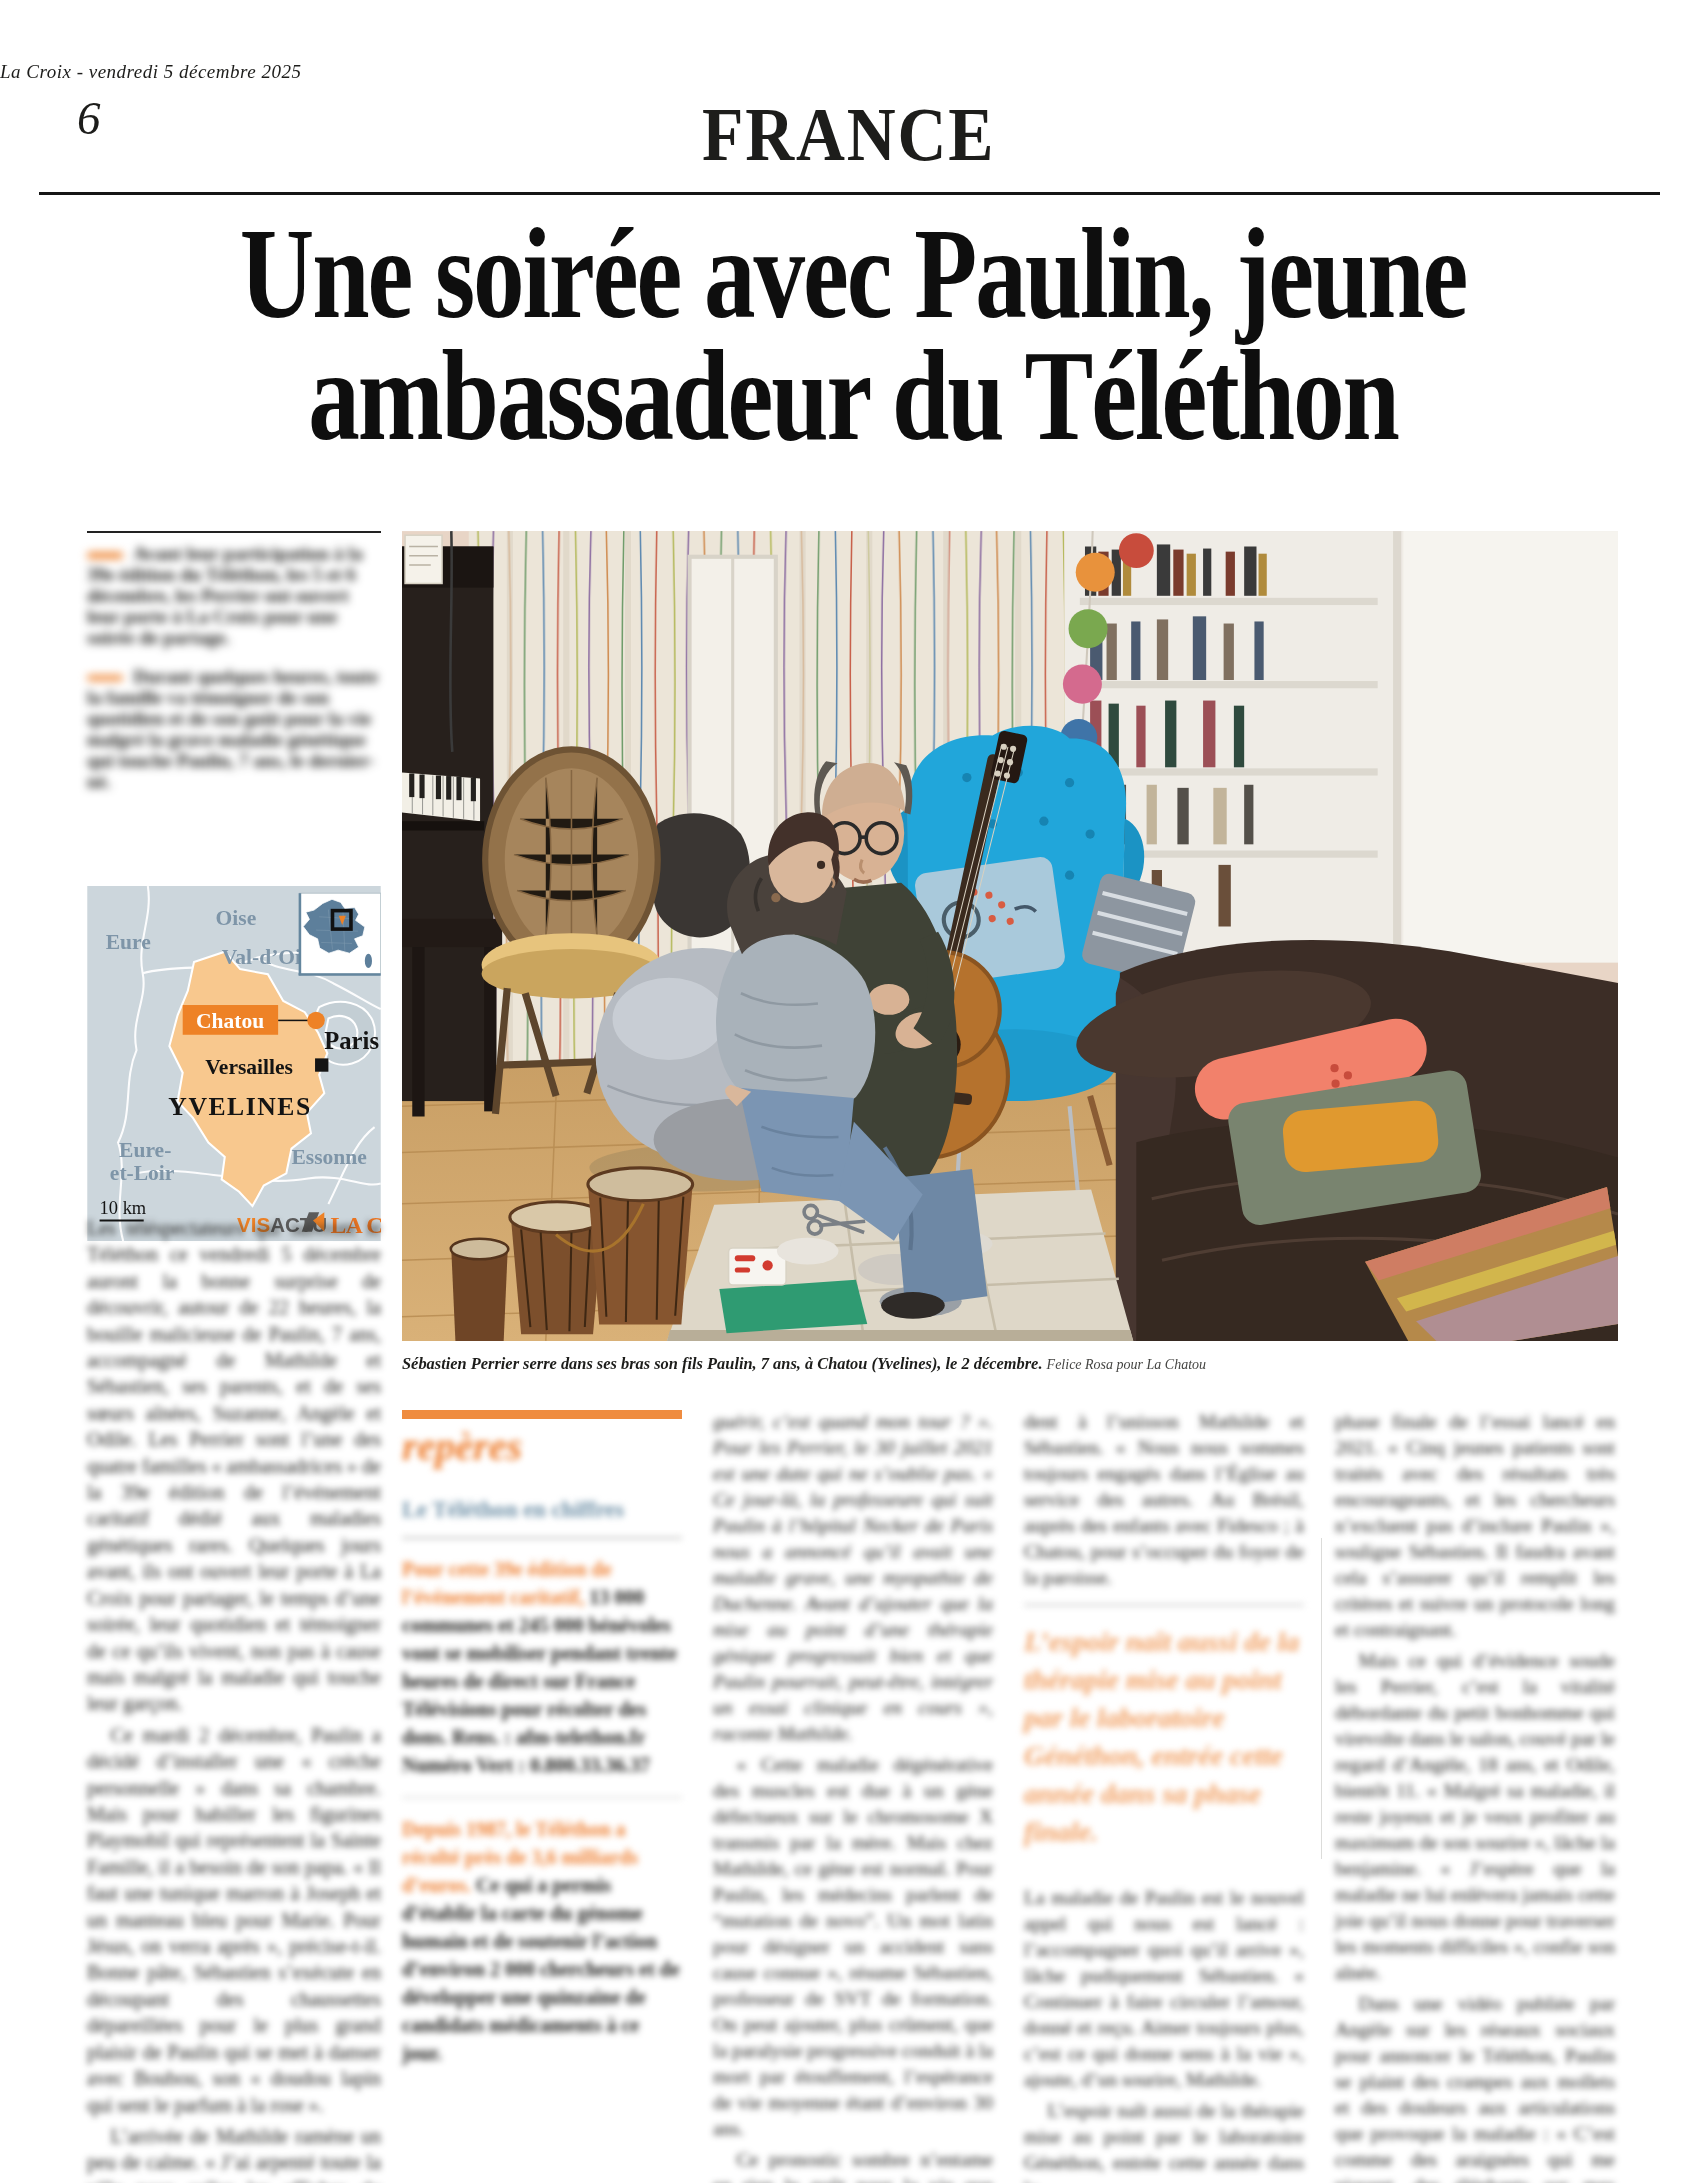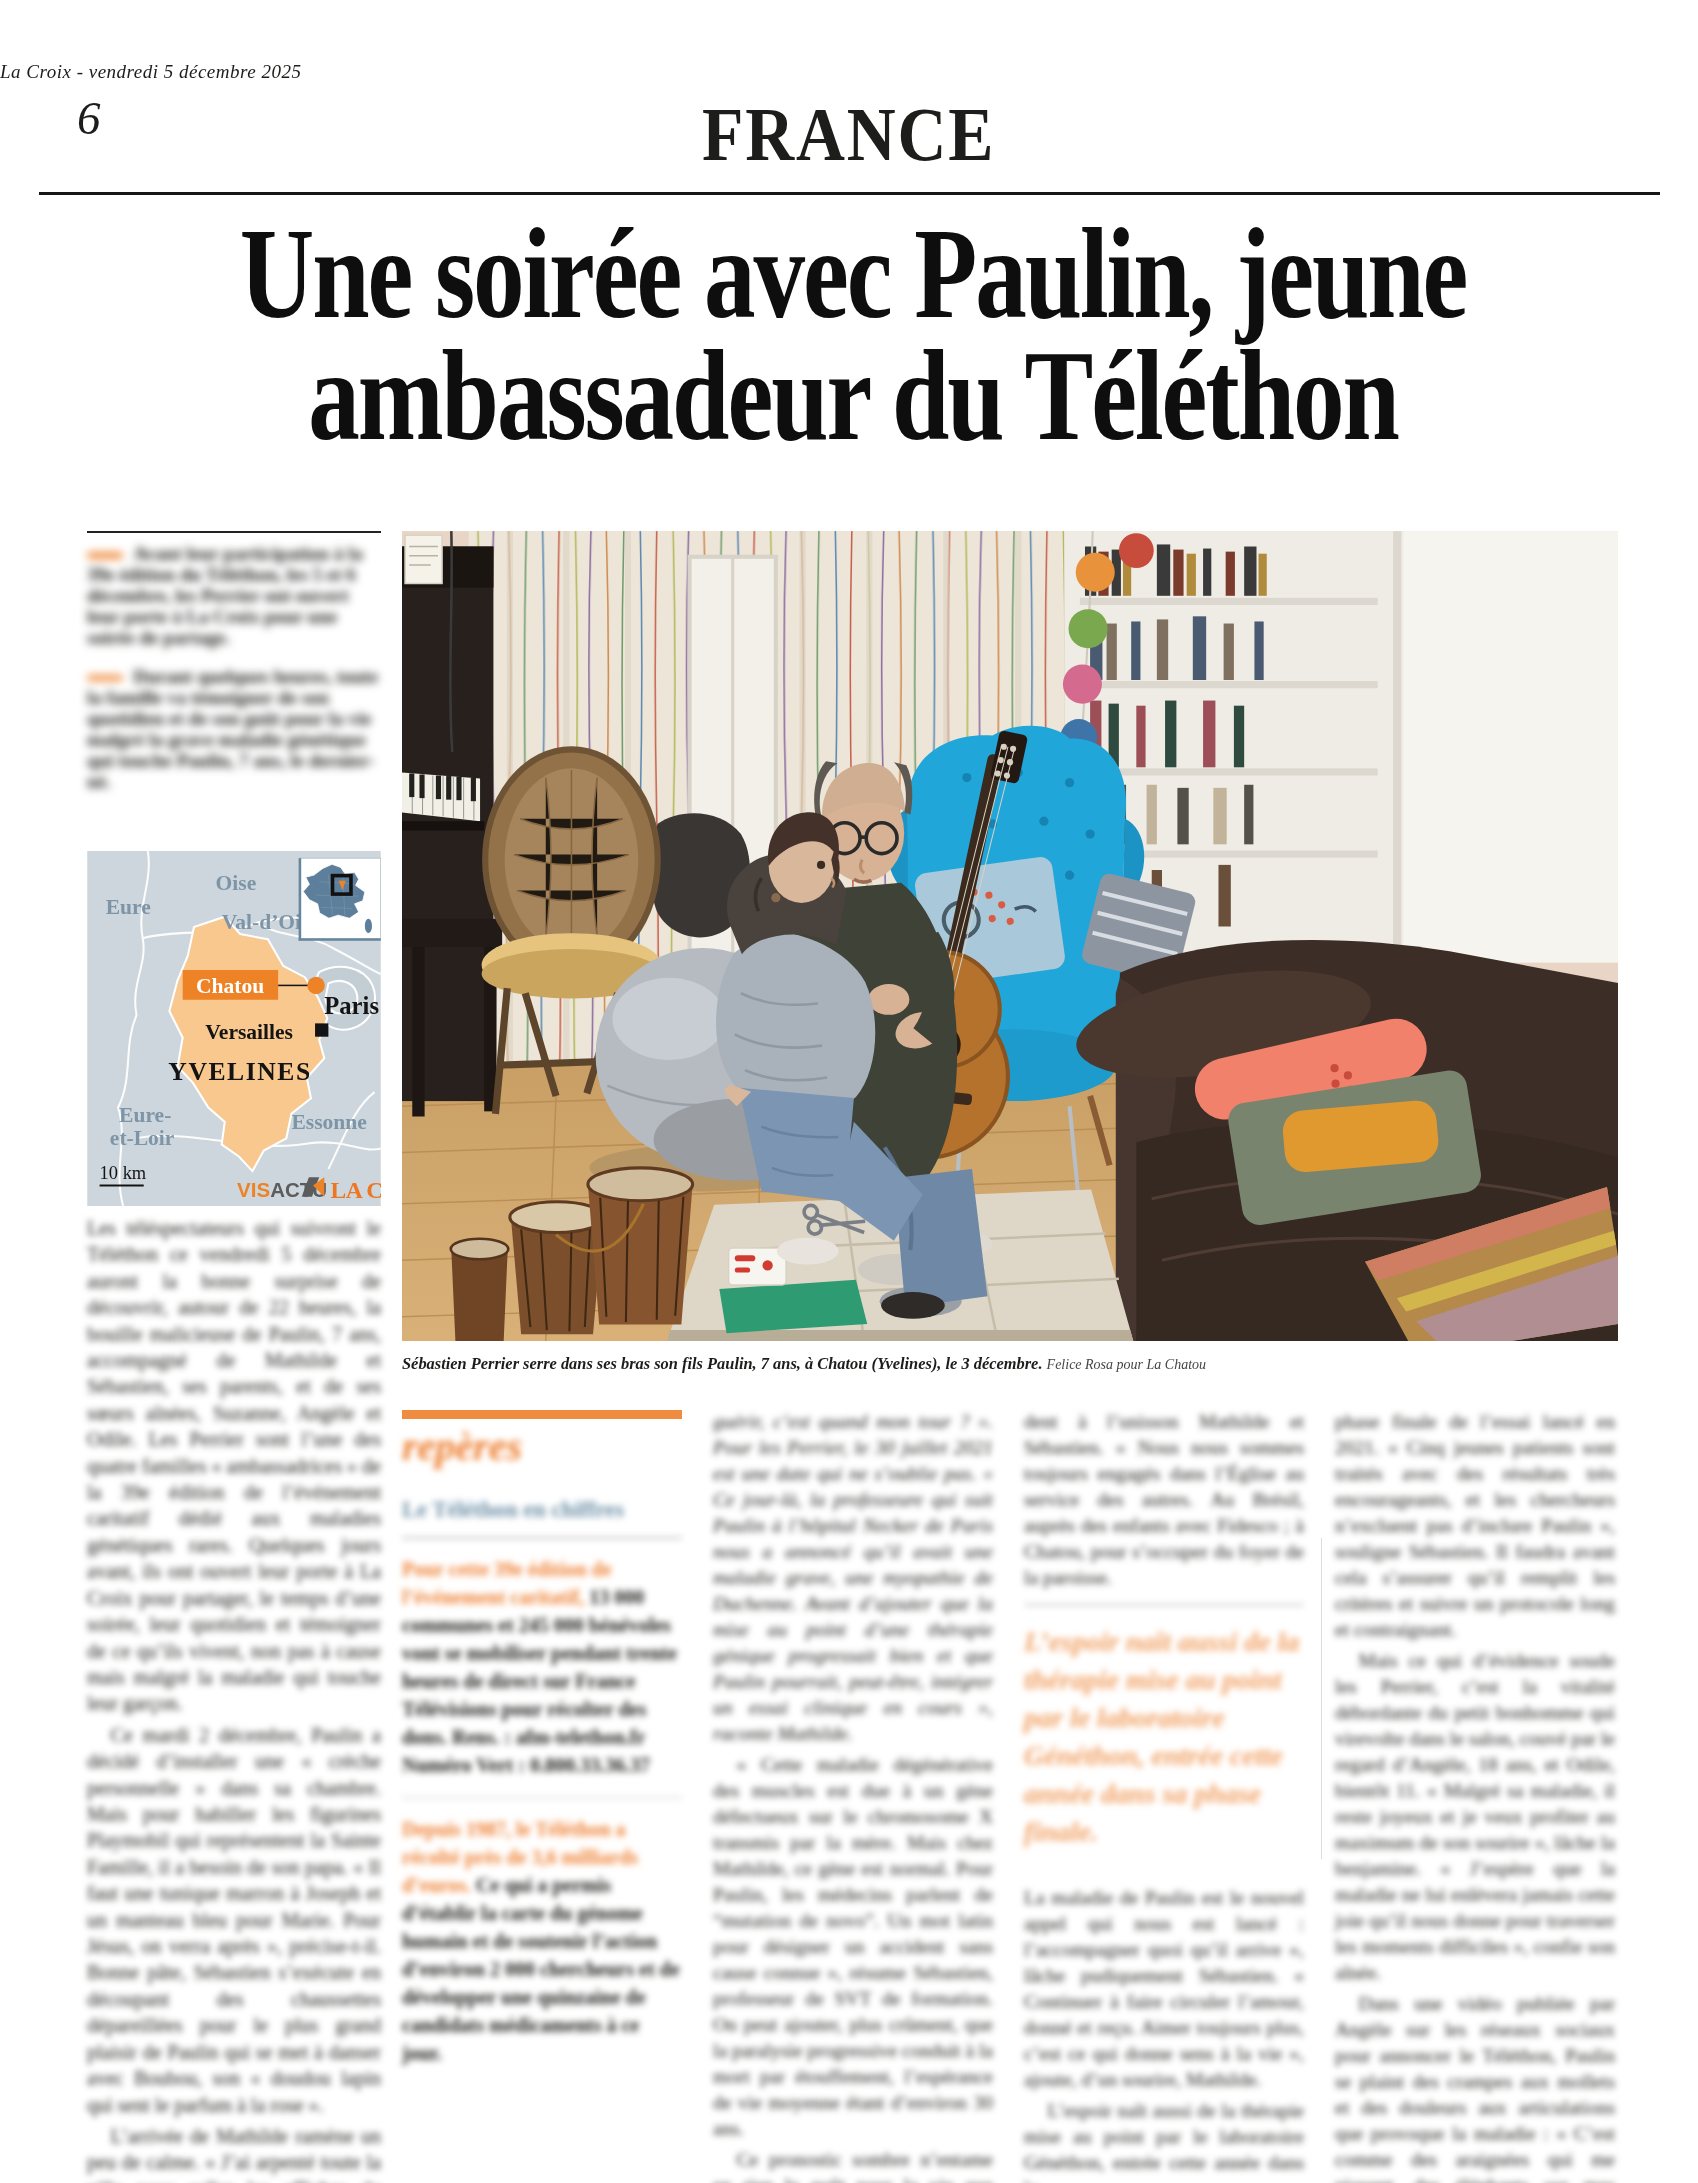--- a/index.html
+++ b/index.html
@@ -24,21 +24,21 @@
               font-weight:bold;font-size:19px;line-height:21px;filter:blur(4.1px);}
   .standfirst p{margin:0 0 17.5px 0;}
   .dash{display:inline-block;width:36px;height:6.7px;border-radius:3.6px;background:#EF8C3F;
         margin-right:10.3px;vertical-align:middle;}
   
   .photo{position:absolute;left:402px;top:531px;width:1216px;height:810px;overflow:hidden;}
   .caption{position:absolute;left:402px;top:1354px;width:1216px;font-size:16.4px;line-height:20.5px;}
   .caption b{font-style:italic;}
   .credit{font-style:italic;font-size:14px;color:#454543;}
   
-  .map{position:absolute;left:87px;top:851px;width:350px;height:355px;}
+  .map{position:absolute;left:87px;top:886px;width:350px;height:355px;}
   
   .col{position:absolute;width:280px;font-size:20px;line-height:26.4px;text-align:justify;
        filter:blur(3.1px);}
   .col p{margin:0 0 5.1px 0;}
   .col p + p{text-indent:23.6px;}
   .col1{left:87px;top:1215px;width:294px;height:924px;}
   .col3{left:713px;top:1409px;height:729px;font-size:19.5px;line-height:26px;}
   .col4{left:1024px;top:1409px;height:760px;font-size:19.5px;line-height:26px;}
   .col5{left:1335px;top:1409px;height:729px;font-size:19.5px;line-height:26px;}
   .ital{font-style:italic;}
@@ -458,21 +458,21 @@
       <path d="M656,1084 L880,1104 L862,1306 L700,1286 Z" fill="#7b95b3"></path>
       <path d="M880,1150 L1014,1292 L958,1382 L848,1302 Z" fill="#7b95b3"></path>
       <g stroke="#69829e" stroke-width="5" fill="none">
           <path d="M700,1160 q60,24 150,20 M720,1240 q50,20 120,14"></path>
         </g>
       <path d="M652,1120 C630,1100 620,1086 640,1078 L680,1092 Z" fill="#d9b79b"></path>
     </svg>
   </div>
 
   <div class="caption">
-    <b>Sébastien Perrier serre dans ses bras son fils Paulin, 7 ans, à Chatou (Yvelines), le 3 décembre.</b>
+    <b>Sébastien Perrier serre dans ses bras son fils Paulin, 7 ans, à Chatou (Yvelines), le 2 décembre.</b>
     <span class="credit"> <span>Felice Rosa pour La Chatou</span></span>
   </div>
 
   <div class="col col1">
     <p>Les téléspectateurs qui suivront le Téléthon ce vendredi 5 décembre auront la bonne surprise de découvrir, autour de 22 heures, la bouille malicieuse de Paulin, 7 ans, accompagné de Mathilde et Sébastien, ses parents, et de ses sœurs aînées, Suzanne, Angèle et Odile. Les Perrier sont l’une des quatre familles « ambassadrices » de la 39e édition de l’événement caritatif dédié aux maladies génétiques rares. Quelques jours avant, ils ont ouvert leur porte à La Croix pour partager, le temps d’une soirée, leur quotidien et témoigner de ce qu’ils vivent, non pas à cause mais malgré la maladie qui touche leur garçon.</p>
     <p>Ce mardi 2 décembre, Paulin a décidé d’installer une « crèche personnelle » dans sa chambre. Mais pour habiller les figurines Playmobil qui représentent la Sainte Famille, il a besoin de son papa. « Il faut une tunique marron à Joseph et un manteau bleu pour Marie. Pour Jésus, on verra après », précise-t-il. Bonne pâte, Sébastien s’exécute en découpant des chaussettes dépareillées pour le plus grand plaisir de Paulin qui se met à danser avec Boubou, son « doudou lapin qui sent le parfum à la rose ».</p>
     <p>L’arrivée de Mathilde ramène un peu de calme. « J’ai arpenté toute la ville pour coller les affiches du Téléthon et faire rayonner le sourire de notre fils », lâche-t-elle en brandissant le poster où l’on peut lire, sous le portrait de Paulin, « je veux</p>
   </div>
 
   <div class="sb-bar" style="position:absolute;left:402px;top:1410px;width:280px;"></div>

